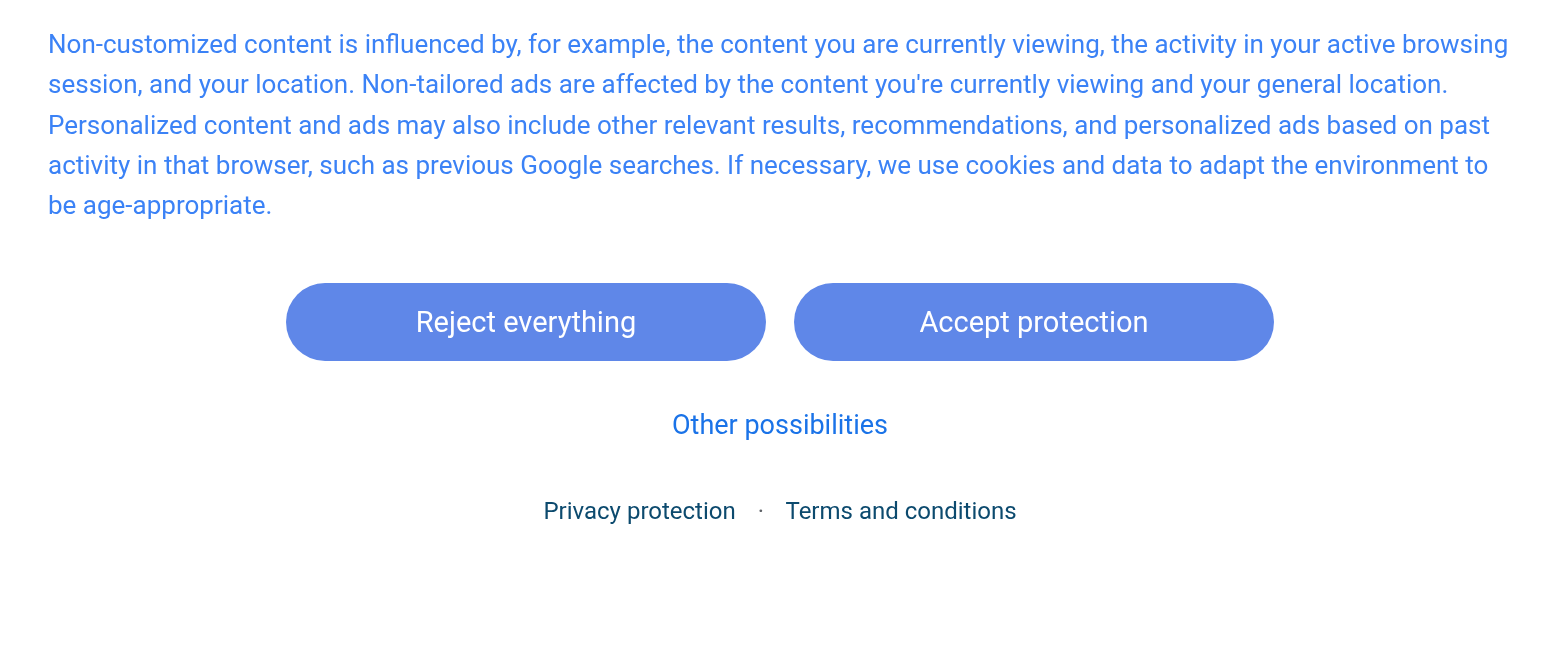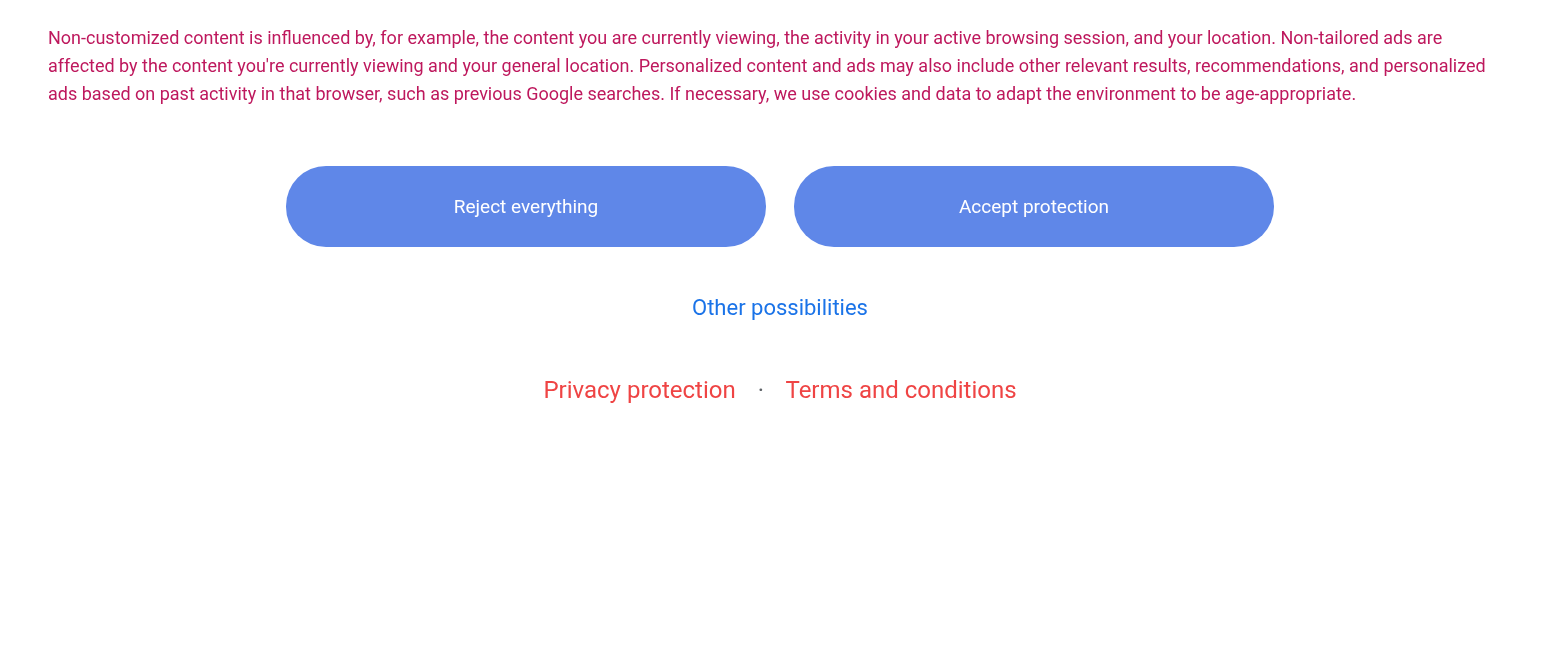--- a/index.html
+++ b/index.html
@@ -12,62 +12,62 @@
       background: #ffffff;
       width: 1560px;
       height: 652px;
       padding: 24px 48px 0 48px;
       color: #5f6368;
     }
     .content {
       max-width: 1464px;
     }
     .paragraph {
-      font-size: 18px;
+      font-size: 26px;
       line-height: 1.55;
-      color: #be185d;
+      color: #3b82f6;
       margin-bottom: 32px;
     }
     .buttons-row {
       display: flex;
       justify-content: center;
       gap: 28px;
       margin-top: 58px;
       margin-bottom: 48px;
     }
     .pill-button {
       background: #5F87E8;
       color: #ffffff;
       border: none;
       border-radius: 40px;
-      font-size: 19px;
+      font-size: 29px;
       font-weight: 400;
-      padding: 29px 0;
+      padding: 22px 0;
       width: 480px;
       cursor: pointer;
       font-family: inherit;
       text-align: center;
     }
     .more-options {
       text-align: center;
       margin-bottom: 56px;
     }
     .more-options-link {
       color: #1a73e8;
-      font-size: 22px;
+      font-size: 27px;
       text-decoration: none;
       cursor: pointer;
     }
     .footer-links {
       text-align: center;
       font-size: 24px;
       color: #5f6368;
     }
     .footer-link {
-      color: #ef4444;
+      color: #0c4a6e;
       text-decoration: none;
       cursor: pointer;
     }
     .separator {
       display: inline-block;
       margin: 0 16px;
       color: #5f6368;
     }
   </style>
 </head>

